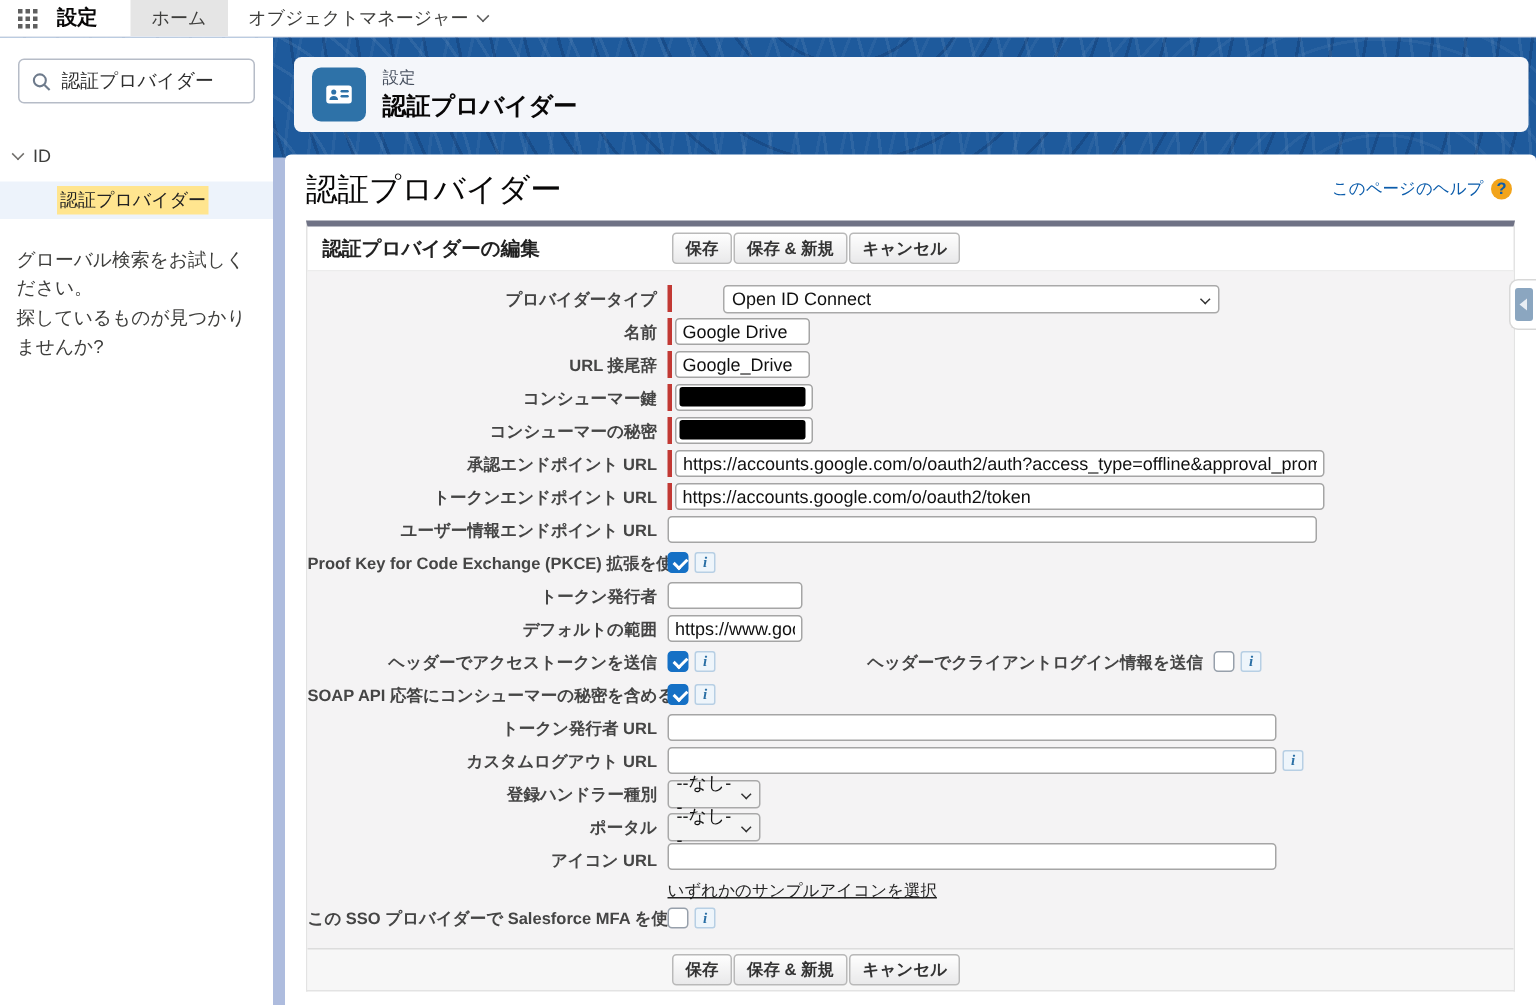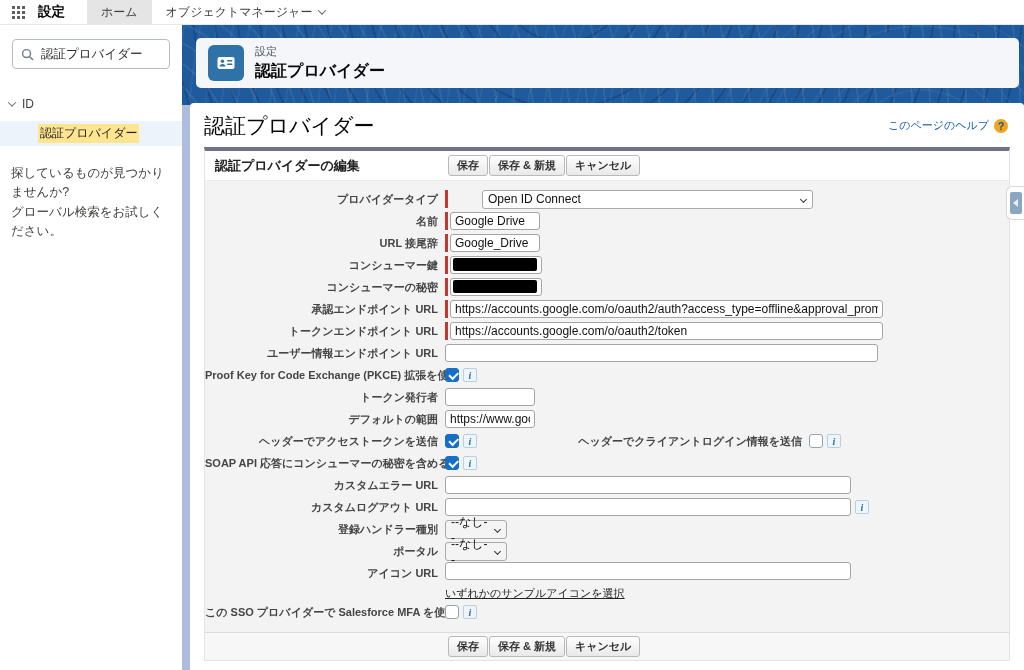--- a/index.html
+++ b/index.html
@@ -141,22 +141,22 @@
       <input value="認証プロバイダー" style="">
     </div>
     <div class="tree-section">
       <span class="chev" style="border-color:#706e6b"></span>
       <span>ID</span>
     </div>
     <div class="tree-item">
       <mark>認証プロバイダー</mark>
     </div>
     <div class="sidebar-hint">
+      <div>グローバル検索をお試しください。</div>
       <div>探しているものが見つかりませんか?</div>
-      <div>グローバル検索をお試しください。</div>
     </div>
   </div>
 
   <div class="header-card">
     <div class="hc-icon">
       <svg width="20" height="20" viewBox="0 0 20 20">
         <rect x="1.5" y="4" width="17" height="12" rx="2" fill="#fff"></rect>
         <circle cx="6.5" cy="8.3" r="1.7" fill="#2e72a8"></circle>
         <path d="M3.6 13.6c0-1.6 1.3-2.6 2.9-2.6s2.9 1 2.9 2.6z" fill="#2e72a8"></path>
         <rect x="11" y="7" width="5.5" height="1.6" rx="0.8" fill="#2e72a8"></rect>
@@ -297,21 +297,21 @@
             </div>
           </div>
           <div class="row">
             <div class="row-label">SOAP API 応答にコンシューマーの秘密を含める</div>
             <div class="row-field">
               <span class="cb checked"></span>
               <span class="info">i</span>
             </div>
           </div>
           <div class="row">
-            <div class="row-label">カスタムエラー URL</div>
+            <div class="row-label">トークン発行者 URL</div>
             <div class="row-field">
               <span class="txtwrap">
                 <input class="txt" style="width: 406px;">
               </span>
             </div>
           </div>
           <div class="row">
             <div class="row-label">カスタムログアウト URL</div>
             <div class="row-field">
               <span class="txtwrap">

